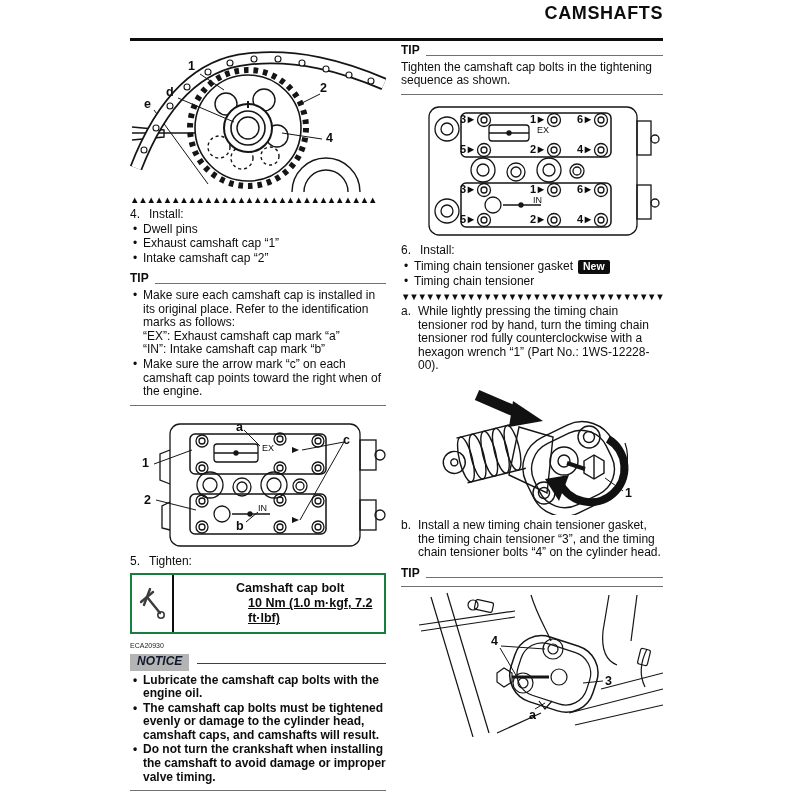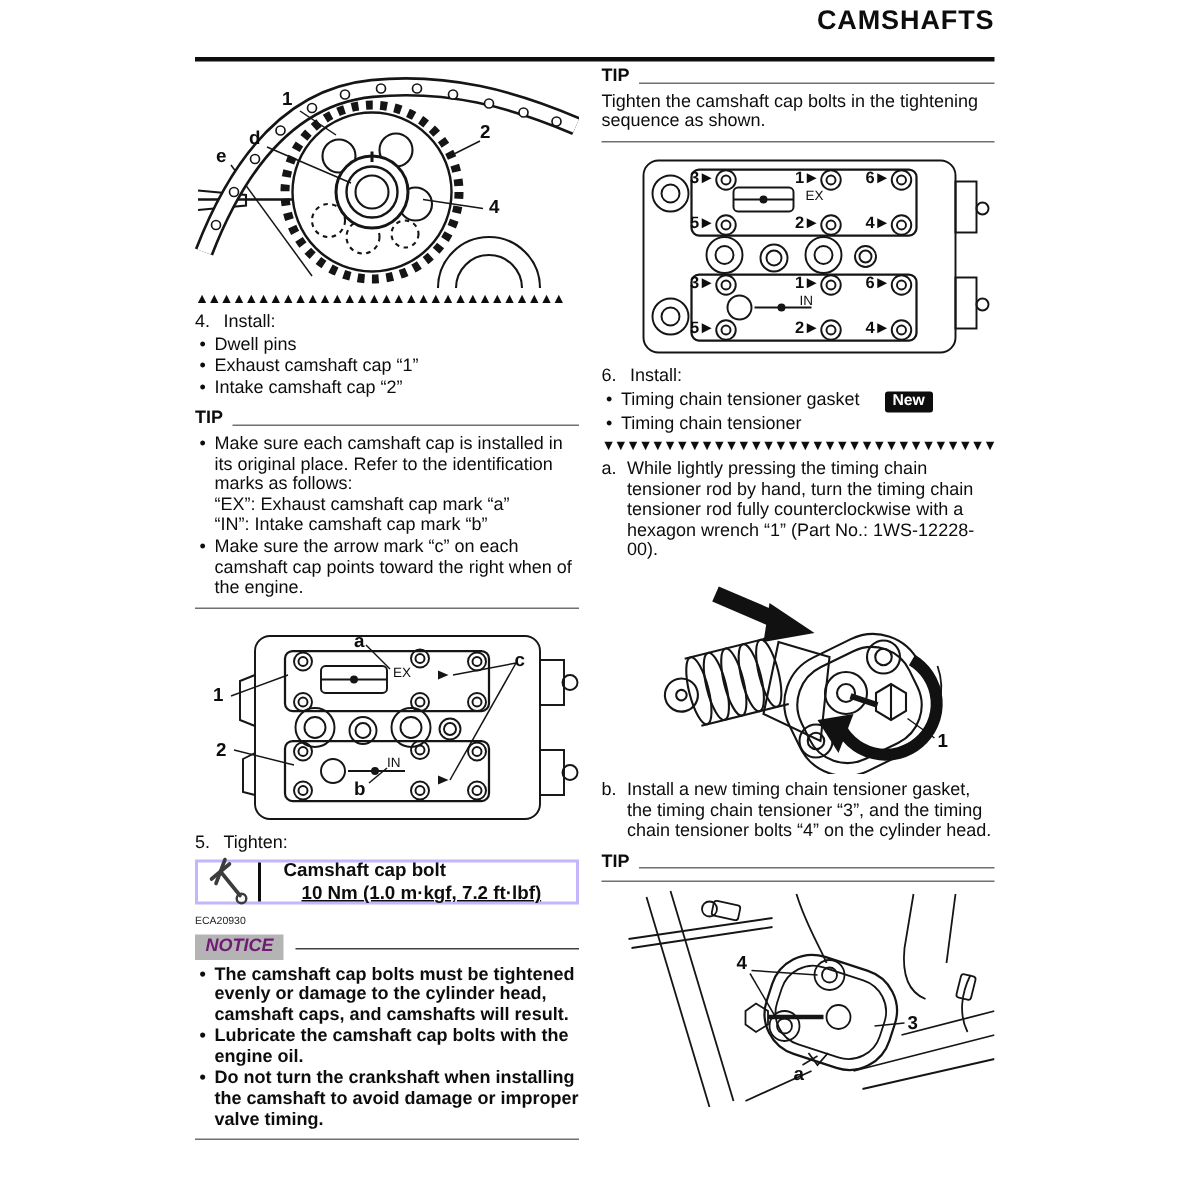--- a/index.html
+++ b/index.html
@@ -37,37 +37,37 @@
   .sub > .lt { position:absolute; left:0; }
 
   .b { position:relative; padding-left:13px; margin-top:1px; }
   .b::before { content:"•"; position:absolute; left:3px; }
 
   .tip-head { display:flex; align-items:flex-end; gap:6px; font-weight:bold;
               margin-top:7px; margin-bottom:3px; }
   .tip-head .hline { flex:1; border-bottom:1.2px solid #707070; margin-bottom:2px; }
   .endline { border-bottom:1.2px solid #707070; margin-top:6px; }
 
-  .tqbox { display:flex; border:2px solid #c4b5fd; margin-top:5px; height:30px; align-items:stretch; }
+  .tqbox { display:flex; border:2px solid #15803d; margin-top:5px; height:61px; align-items:stretch;gap:47px; }
   .tqbox .icon-cell { width:42px; border-right:2px solid #0d0d0d;
                       display:flex; align-items:center; justify-content:center; }
   .tqbox .txt { flex:1; display:flex; flex-direction:column; justify-content:center;
                 padding-left:15px; font-weight:bold; font-size:12.5px; line-height:15px; }
   .tqbox .txt .l2 { padding-left:12px;text-decoration:underline; }
 
   .eca { font-size:7px; color:#222; margin-top:5px; }
   .notice-head { display:flex; align-items:center; gap:8px; margin:1px 0 3px; }
-  .notice-badge { background:#b4b4b4; color:#701a75; font-weight:bold; font-style:italic;
+  .notice-badge { background:#b4b4b4; color:#0f172a; font-weight:bold; font-style:italic;
                   padding:1px 7px 2px; font-size:12px; }
   .notice-head .hline { flex:1; border-bottom:1.5px solid #404040; margin-top:2px; }
   .notice-b { font-weight:bold; margin-top:1px; }
 
   .badge-new { display:inline-block; background:#0d0d0d; color:#fff; font-weight:bold;
                font-size:10.5px; line-height:13px; padding:0 5px 1px; border-radius:2px;
-               margin-left:17px; }
+               margin-left:5px; }
 </style>
 </head>
 <body>
 
 <div class="page">
 
   <div class="header-title">CAMSHAFTS</div>
   <div class="rule-top"></div>
 
   <div class="col col-left">
@@ -236,22 +236,22 @@
         <div>Camshaft cap bolt</div>
         <div class="l2">10 Nm (1.0 m·kgf, 7.2 ft·lbf)</div>
       </div>
     </div>
 
     <div class="eca">ECA20930</div>
     <div class="notice-head">
       <span class="notice-badge">NOTICE</span>
       <span class="hline"></span>
     </div>
+    <div class="b notice-b"><span>Lubricate the camshaft cap bolts with the engine oil.</span></div>
     <div class="b notice-b"><span>The camshaft cap bolts must be tightened evenly or damage to the cylinder head, camshaft caps, and camshafts will result.</span></div>
-    <div class="b notice-b"><span>Lubricate the camshaft cap bolts with the engine oil.</span></div>
     <div class="b notice-b"><span>Do not turn the crankshaft when installing the camshaft to avoid damage or improper valve timing.</span></div>
     <div class="endline"></div>
   </div>
 
   <div class="col col-right">
 
     <div class="tip-head" style="margin-top:0;">
       <span>TIP</span>
       <span class="hline"></span>
     </div>

